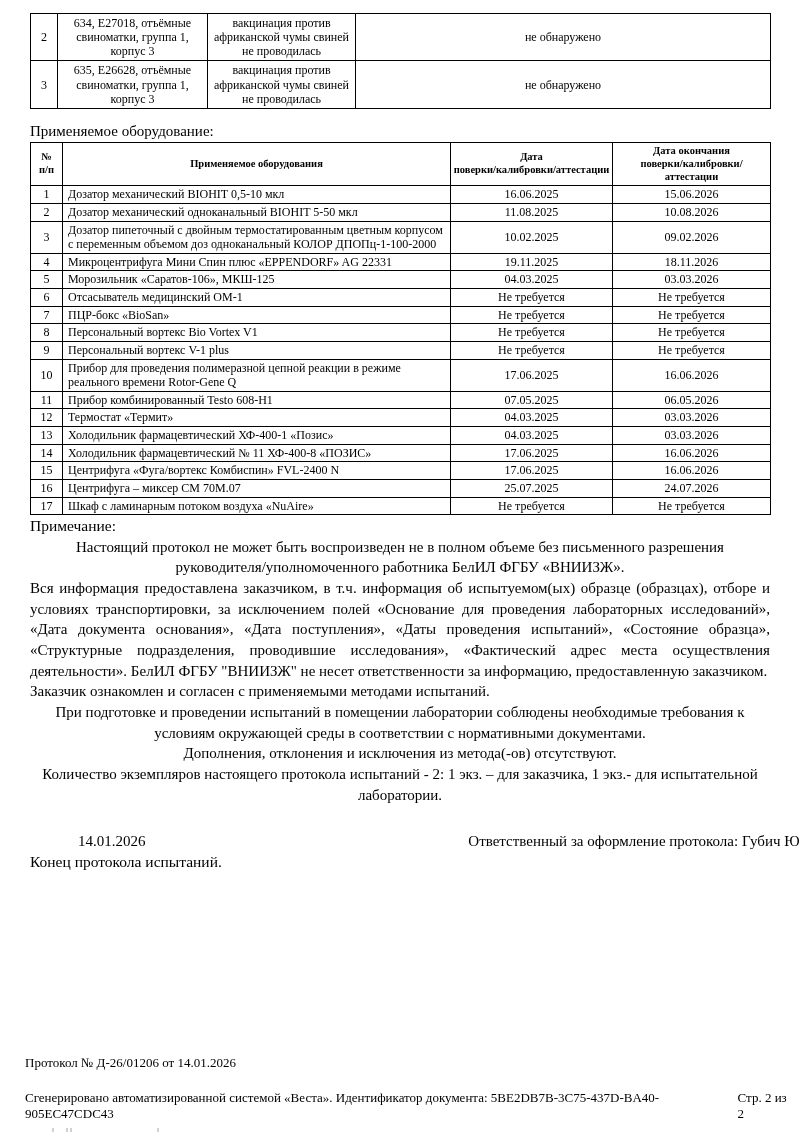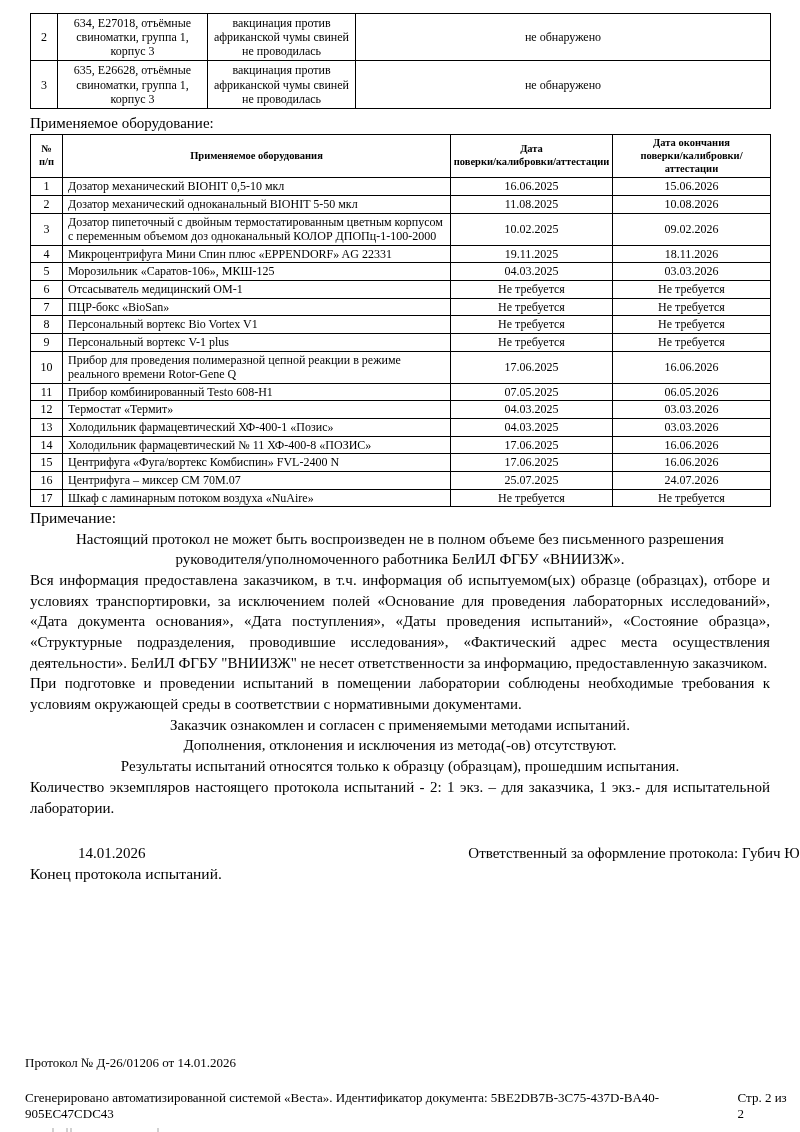--- a/index.html
+++ b/index.html
@@ -13,21 +13,21 @@
   .content { padding:13px 30px 0 30px; }
 
   table { border-collapse:collapse; width:740px; table-layout:fixed; }
   td, th { border:1px solid #000; }
 
   
   .top-table { font-size:12px; line-height:1.18; }
   .top-table td { text-align:center; vertical-align:middle; padding:2px 4px; height:42px; }
 
   
-  .eq-heading { font-size:15px; margin:6px 0 2px 0; }
+  .eq-heading { font-size:15px; margin:14px 0 2px 0; }
   .eq-table { font-size:12px; line-height:1.22; }
   .eq-table th {
     font-size:10.5px; font-weight:bold; text-align:center; vertical-align:middle;
     padding:2px 2px; white-space:pre-line;
   }
   .eq-table td { padding:1px 5px; vertical-align:middle; }
   .eq-table td.num, .eq-table td.date { text-align:center; }
 
   
   .notes { font-size:15px; line-height:1.38; width:740px; }
@@ -229,27 +229,26 @@
     </table>
 
     <div class="notes">
       <div class="notes-heading">Примечание:</div>
       <div>
 
           <p>Настоящий протокол не может быть воспроизведен не в полном объеме без письменного разрешения руководителя/уполномоченного работника БелИЛ ФГБУ «ВНИИЗЖ».</p>
 
           <p>Вся информация предоставлена заказчиком, в т.ч. информация об испытуемом(ых) образце (образцах), отборе и условиях транспортировки, за исключением полей «Основание для проведения лабораторных исследований», «Дата документа основания», «Дата поступления», «Даты проведения испытаний», «Состояние образца», «Структурные подразделения, проводившие исследования», «Фактический адрес места осуществления деятельности». БелИЛ ФГБУ "ВНИИЗЖ" не несет ответственности за информацию, предоставленную заказчиком.</p>
 
+          <p>Заказчик ознакомлен и согласен с применяемыми методами испытаний.</p>
+
           <p>При подготовке и проведении испытаний в помещении лаборатории соблюдены необходимые требования к условиям окружающей среды в соответствии с нормативными документами.</p>
 
-          <p>Заказчик ознакомлен и согласен с применяемыми методами испытаний.</p>
-
           <p>Дополнения, отклонения и исключения из метода(-ов) отсутствуют.</p>
 
-          <p>Результаты испытаний относятся только к образцу (образцам), прошедшим испытания.</p>
 
           <p>Количество экземпляров настоящего протокола испытаний - 2: 1 экз. – для заказчика, 1 экз.- для испытательной лаборатории.</p>
         </div>
     </div>
 
     <div class="signoff">
       <span>14.01.2026</span>
       <span>Ответственный за оформление протокола: Губич Ю.А.</span>
     </div>
     <div class="end-line">Конец протокола испытаний.</div>

